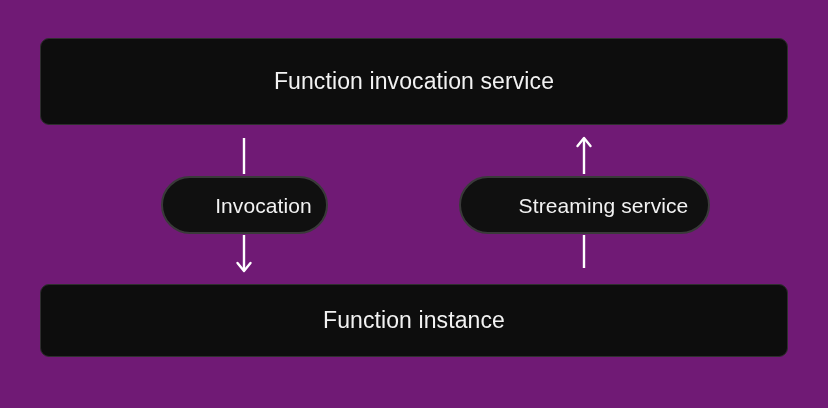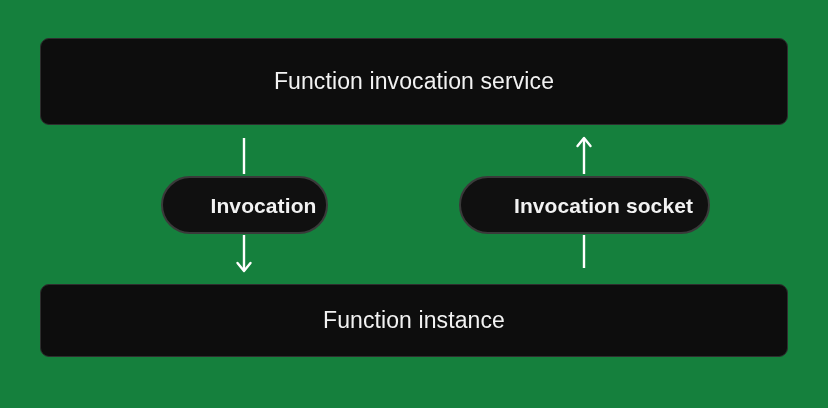--- a/index.html
+++ b/index.html
@@ -11,21 +11,21 @@
     width: 828px;
     height: 408px;
     overflow: hidden;
     font-family: "Liberation Sans", sans-serif;
   }
 
   #diagram {
     position: relative;
     width: 828px;
     height: 408px;
-    background: #15803d;
+    background: #701a75;
   }
 
   
   .node-box {
     position: absolute;
     box-sizing: border-box;
     background: #0d0d0d;
     border: 1px solid #2e2e2e;
     border-radius: 9px;
     display: flex;
@@ -62,21 +62,21 @@
     border: 2px solid #3a3a3a;
     border-radius: 999px;
     display: flex;
     align-items: center;
     justify-content: center;
     z-index: 3;
   }
   .pill .pill-label {
     color: #f2f2f2;
     font-size: 21px;
-    font-weight: 700;
+    font-weight: 400;
     letter-spacing: 0.1px;
     line-height: 1;
     white-space: nowrap;
     margin-left: 38px;
   }
 
   #pill-invocation {
     left: 161px;
     top: 176px;
     width: 167px;
@@ -134,21 +134,21 @@
     <line x1="14" y1="5" x2="14" y2="40"></line>
     <polyline points="7.5,33 14,41 20.5,33"></polyline>
   </svg>
 
   <svg class="connector" id="conn-streaming-to-service" viewBox="0 0 30 48" width="30" height="48">
     <line x1="14" y1="42" x2="14" y2="7"></line>
     <polyline points="7.5,14 14,6 20.5,14"></polyline>
   </svg>
 
   <div class="pill" id="pill-streaming">
-    <span class="pill-label">Invocation socket</span>
+    <span class="pill-label">Streaming service</span>
   </div>
 
   <svg class="connector" id="conn-instance-to-streaming" viewBox="0 0 30 56" width="30" height="56">
     <line x1="14" y1="5" x2="14" y2="38"></line>
   </svg>
 
   <div class="node-box" id="box-instance">
     <span class="node-label">Function instance</span>
   </div>
 

